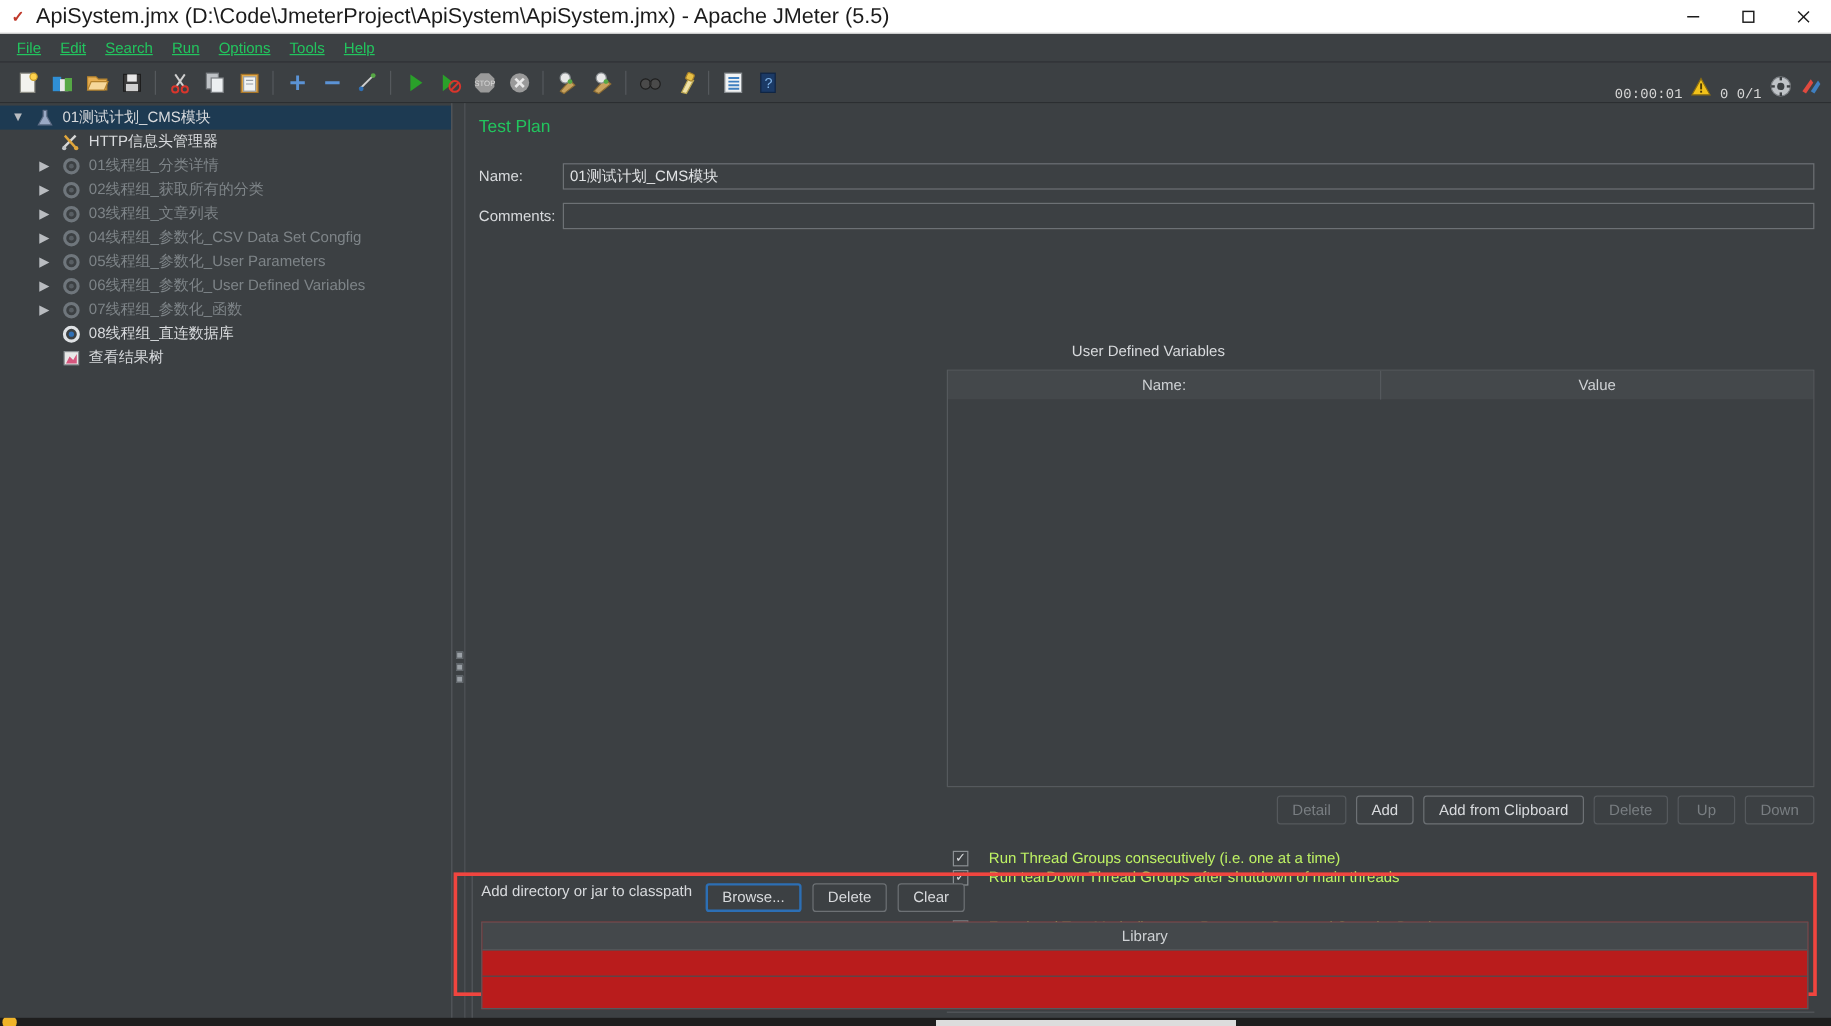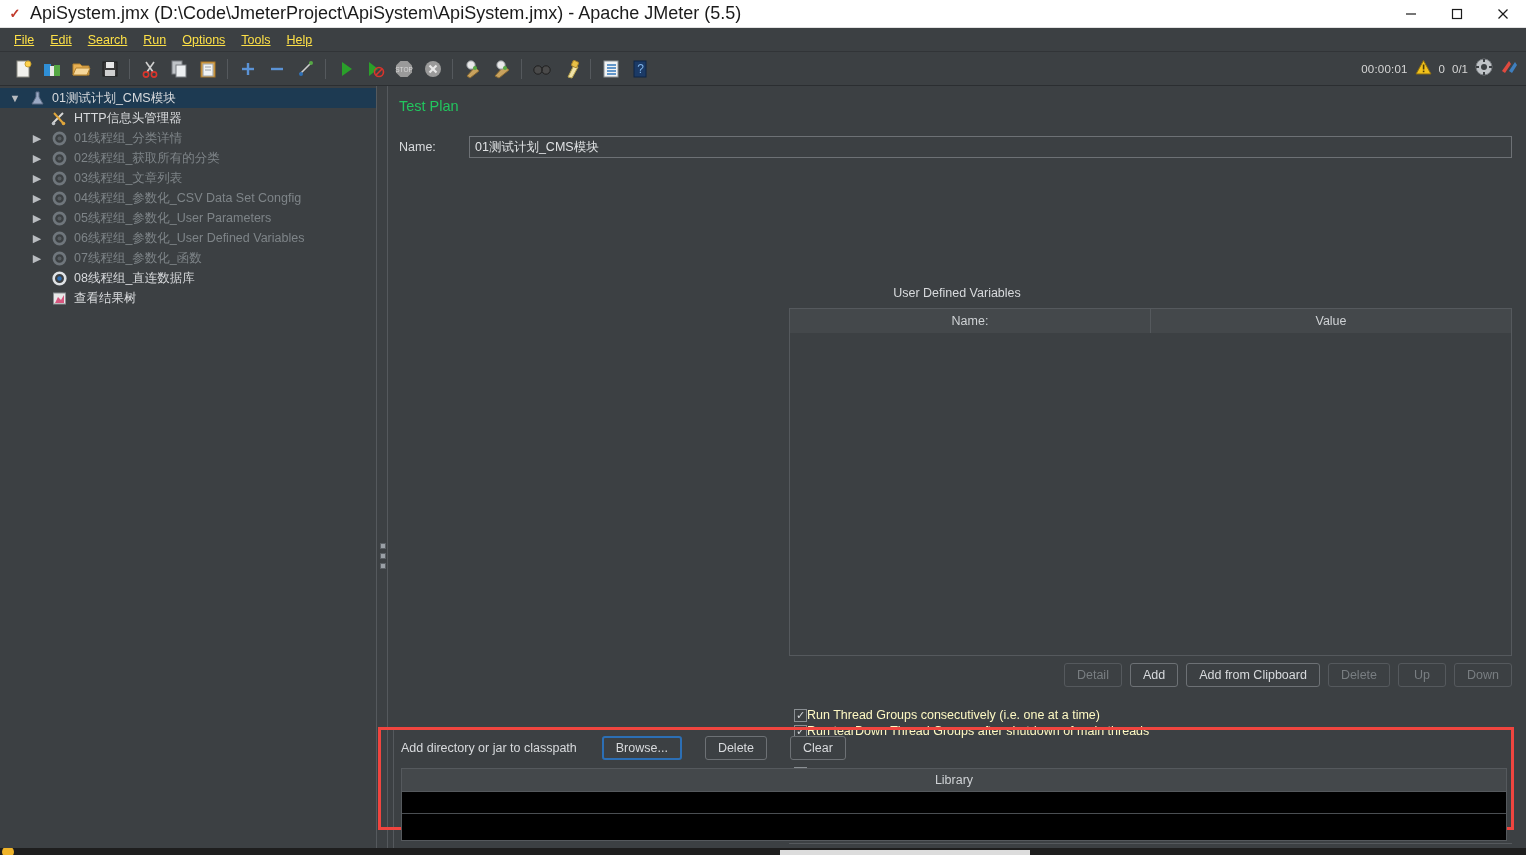--- a/index.html
+++ b/index.html
@@ -57,40 +57,40 @@
   }
   .win-btn svg { display: block; }
 
   
   #menubar {
     height: 24px; background: #3c4043;
     display: flex; align-items: center; padding-left: 6px;
     border-bottom: 1px solid #313437;
   }
   .menu-item {
-    font-size: 12.5px; color: #fde047; padding: 3px 8px; white-space: nowrap;
+    font-size: 12.5px; color: #22c55e; padding: 3px 8px; white-space: nowrap;
   }
   .menu-item .mn { text-decoration: underline; }
 
   
   #toolbar {
     height: 34px; background: #3c4043;
     display: flex; align-items: center; padding-left: 8px;
     border-bottom: 1px solid #2b2e31;
     position: relative;
   }
   .tb-btn {
     width: 29px; height: 28px; display: flex; align-items: center; justify-content: center;
   }
   .tb-sep {
     width: 1px; height: 20px; background: #55595d; margin: 0 5px;
   }
   .tb-status {
     position: absolute; right: 8px; top: 0; height: 34px;
-    display: flex; align-items: center; gap: 7px;
+    display: flex; align-items: flex-end; gap: 7px; font-family: Liberation Mono, monospace;
   }
   .tb-status .st-time { font-size: 11.5px; color: #d6d6d6; letter-spacing: .2px; }
   .tb-status .st-num { font-size: 11.5px; color: #d6d6d6; }
 
   
   #body {
     position: absolute; left: 0; top: 86px; right: 0; bottom: 0;
     background: #3c4043;
     display: flex;
   }
@@ -190,41 +190,41 @@
   .chk-row {
     position: absolute; left: 406px;
     display: flex; align-items: center;
   }
   .chkbox {
     width: 13px; height: 13px; border: 1px solid #8a8f93; background: #3c4043;
     display: flex; align-items: center; justify-content: center;
     font-size: 11px; color: #d8dadd; line-height: 1;
   }
   .chk-row .chk-label {
-    margin-left: 0; font-size: 12.5px; color: #fef9c3; white-space: nowrap;
+    margin-left: 17px; font-size: 12.5px; color: #bef264; white-space: nowrap;
   }
   #fn-note {
     position: absolute; left: 401px; top: 706px;
     font-size: 12.5px; color: #d8dadd;
   }
 
   
   #classpath-box {
     position: absolute; left: 378px; top: 727px; right: 12px; height: 103px;
     border: 3px solid #f0453f;
   }
   #cp-inner { position: absolute; left: 0; top: 0; right: 0; bottom: 0; }
   #cp-controls {
     position: absolute; left: 20px; top: 6px;
-    display: flex; align-items: center; gap: 23px;
+    display: flex; gap: 9px;
   }
   #cp-controls .cp-label { font-size: 12.5px; color: #d8dadd; margin-right: 2px; }
   #cp-table {
     position: absolute; left: 20px; right: 4px; top: 38px; bottom: -14px;
-    border: 1px solid #55595d; background: #000000;
+    border: 1px solid #55595d; background: #b91c1c;
   }
   #cp-table .cp-th {
     height: 23px; background: #44484b;
     display: flex; align-items: center; justify-content: center;
     font-size: 12.5px; color: #cfd2d5;
     border-bottom: 1px solid #55595d;
   }
   #cp-table .cp-row {
     height: 22px; display: flex; align-items: center;
     padding-left: 7px; font-size: 12.5px; color: #d8dadd;
@@ -600,20 +600,24 @@
 
     <div id="main-pane">
 
       <div id="panel-title">Test Plan</div>
 
       <div class="form-row" style="top:50px;">
         <span class="f-label">Name:</span>
         <input class="f-input" type="text" value="01测试计划_CMS模块" style="">
       </div>
 
+      <div class="form-row" style="top:83px;">
+        <span class="f-label">Comments:</span>
+        <input class="f-input" type="text" value="" style="">
+      </div>
 
       <div id="udv-caption">User Defined Variables</div>
 
       <div id="udv-table">
         <div class="th-row">
           <div class="th">Name:</div>
           <div class="th">Value</div>
         </div>
         <div class="tbody"></div>
       </div>

